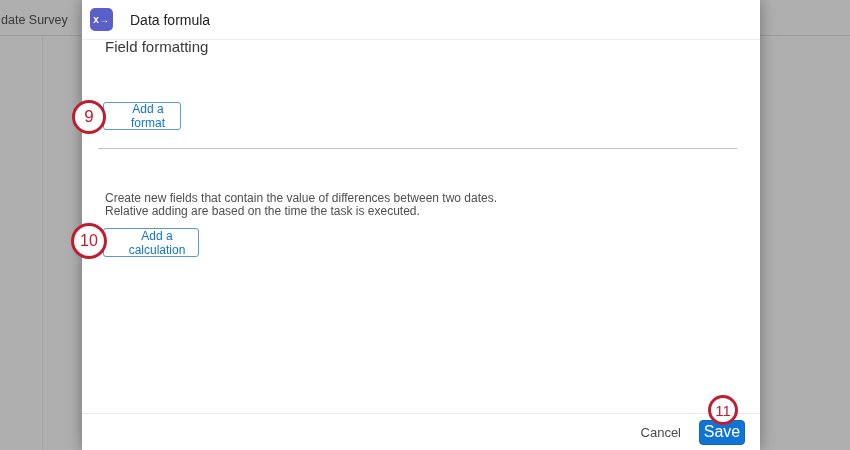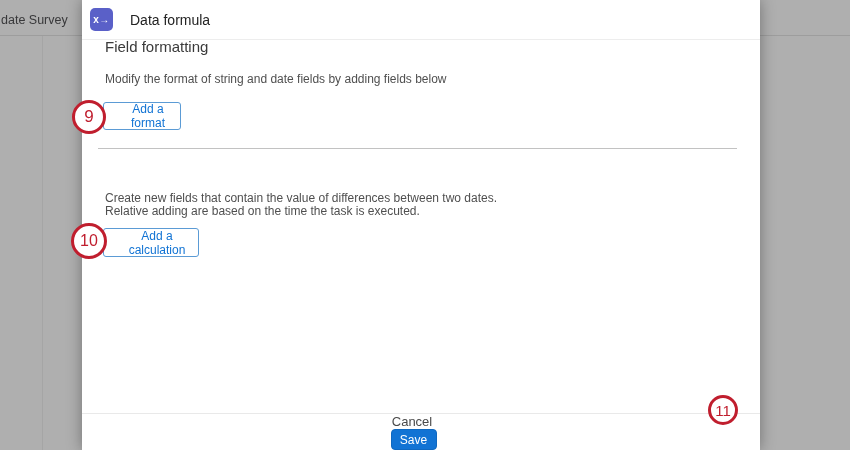--- a/index.html
+++ b/index.html
@@ -87,38 +87,37 @@
     width: 639px; height: 1px;
     background: #c2c2c2;
   }
   
   .modal-footer {
     position: absolute; left: 0; top: 413px;
     width: 100%; height: 37px;
     border-top: 1px solid #e9e9e9;
     display: flex; align-items: center; justify-content: flex-end;
     background: #fff;
-    flex-direction: column;
   }
   .cancel-btn {
     font-size: 13px;
     color: #4a4a4a;
     background: none; border: none;
     font-family: "Liberation Sans", sans-serif;
     margin-right: 18px;
     cursor: pointer;
   }
   .save-btn {
     width: 46px; height: 25px;
     margin-right: 15px;
     background: #1173d4;
     border: 1px solid #0f68c0;
     border-radius: 4px;
     color: #ffffff;
-    font-size: 12px;
+    font-size: 16px;
     font-family: "Liberation Sans", sans-serif;
     display: flex; align-items: center; justify-content: center;
     cursor: pointer;
   }
   
   .anno {
     position: absolute;
     background: #ffffff;
     border: 3px solid #c01e2e;
     border-radius: 50%;
@@ -141,21 +140,20 @@
 </div>
 
 <div class="modal">
 
   <div class="modal-header">
     <div class="formula-icon">x→</div>
     <div class="modal-title">Data formula</div>
   </div>
 
   <div class="section-heading" style="top:38px;">Field formatting</div>
-  <div class="section-desc" style="top:72px;">Modify the format of string and date fields by adding fields below</div>
   <button class="outline-btn" style="top:102px; width:78px; height:28px;">Add a format</button>
 
   <div class="content-divider"></div>
 
   <div class="section-desc" style="top:191px;">Create new fields that contain the value of differences between two dates.</div>
   <div class="section-desc" style="top:204px;">Relative adding are based on the time the task is executed.</div>
   <button class="outline-btn" style="top:228px; width:96px; height:29px;">Add a calculation</button>
 
   <div class="modal-footer">
     <button class="cancel-btn">Cancel</button>

